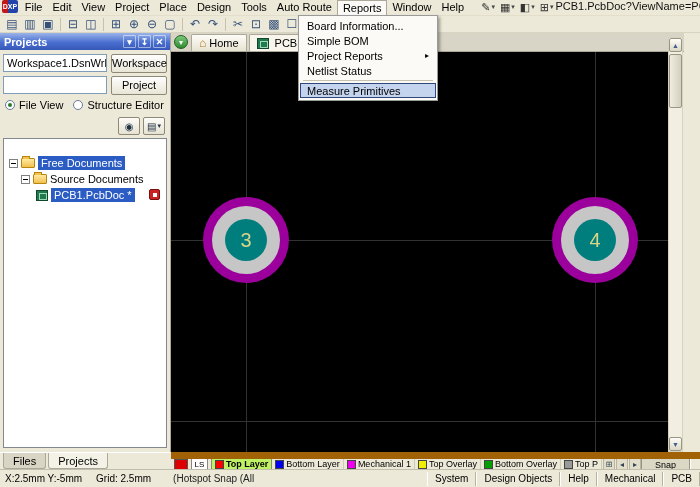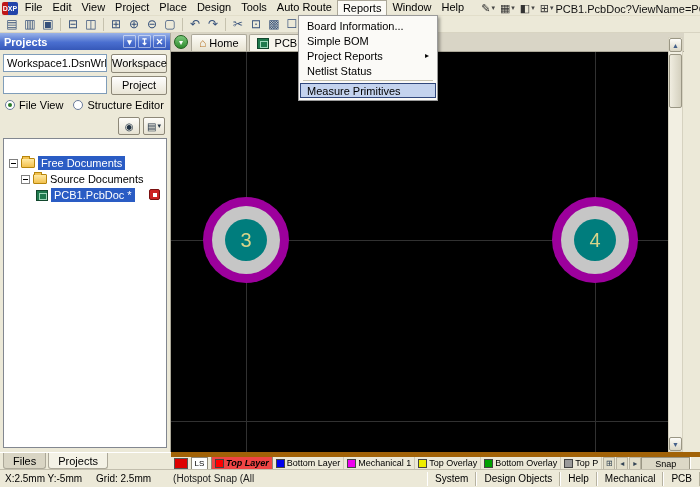--- a/index.html
+++ b/index.html
@@ -2,21 +2,21 @@
 <html><head>
 <meta charset="utf-8">
 <style>
   * { box-sizing: border-box; margin: 0; padding: 0; }
   body { width:700px; height:487px; overflow:hidden; background:#ece9d8;
          font-family:"Liberation Sans", sans-serif; font-size:11px; color:#000; }
   .screen { position:relative; width:700px; height:487px; background:#ece9d8; overflow:hidden; }
 
   
   .menubar { position:absolute; top:0; left:0; width:700px; height:16px;
-             display:flex; align-items:flex-end; background:#ece9d8; border-bottom:1px solid #e2deca; }
+             display:flex; align-items:flex-start; background:#ece9d8; border-bottom:1px solid #e2deca; }
   .dxp-logo { width:22px; height:13px; margin:0 2px; background:linear-gradient(90deg,#c01818 0 40%,#2244aa 40% 100%);
               color:#fff; font-size:7px; font-weight:bold; display:flex; align-items:center; justify-content:center; border-radius:2px; }
   .menu-item { padding:0 5px; height:15px; line-height:15px; white-space:nowrap; cursor:default; }
   .menu-item.open { background:#fbfaf6; border:1px solid #aca899; border-bottom:none; line-height:14px; }
   .qb { display:flex; align-items:center; margin-left:10px; gap:1px; }
   .qb-btn { display:flex; align-items:center; height:14px; padding:0 2px; color:#333; }
   .qb-btn .dd { font-size:7px; margin-left:1px; color:#444; }
   .win-title { margin-left:auto; padding-right:4px; white-space:nowrap; overflow:hidden; color:#111; }
 
   
@@ -94,27 +94,27 @@
   .vscroll { position:absolute; top:37px; left:668px; width:15px; height:415px;
              background:#f2efe2; border:1px solid #d6d2c0; }
   .sb-btn { position:absolute; left:0; width:13px; height:14px; background:linear-gradient(180deg,#fdfcf8,#dcd8c6);
             border:1px solid #9a9684; border-radius:2px; color:#44608a; font-size:7px;
             display:flex; align-items:center; justify-content:center; }
   .sb-thumb { position:absolute; left:0; top:16px; width:13px; height:54px;
               background:linear-gradient(90deg,#f0ede0,#d4d0be); border:1px solid #9a9684; border-radius:2px; }
 
   
   .layer-bar { position:absolute; top:452px; left:171px; width:529px; height:17px; background:#ece9d8;
-               display:flex; align-items:center; font-size:9px; border-top:5px solid #a16207; overflow:hidden; }
+               display:flex; align-items:center; font-size:9px; border-top:7px solid #a16207; overflow:hidden; }
   .cur-swatch { width:14px; height:11px; border:1px solid #555; margin:0 3px; flex:none; }
   .ls-btn { width:17px; height:13px; background:#fff; border:1px solid #8d8878; font-size:8px;
             display:flex; align-items:center; justify-content:center; margin-right:3px; flex:none; }
   .ltab { display:flex; align-items:center; height:15px; padding:0 3px; border-right:1px solid #cfcbb8; white-space:nowrap; }
   .ltab .sw { width:9px; height:9px; border:1px solid #444; margin-right:2px; flex:none; }
-  .ltab.active { background:#ef4444; border:1px solid #8d8878; font-weight:bold;font-style:italic; }
+  .ltab.active { background:#bef264; border:1px solid #8d8878; font-weight:bold; }
   .lnav { width:12px; height:13px; display:flex; align-items:center; justify-content:center;
           border:1px solid #b8b4a2; background:#e2deca; color:#345; font-size:8px; margin-left:1px; flex:none; }
   .lb-spacer { flex:1; }
   .lb-btn { padding:0 13px; height:13px; line-height:13px; border-left:1px solid #fff; border-right:1px solid #b6b2a0; white-space:nowrap; }
   .lb-btn.pressed { background:#dcd8c6; border:1px solid #9a9684; }
 
   
   .status-bar { position:absolute; top:469px; left:0; width:700px; height:18px; background:#ece9d8;
                 border-top:1px solid #c2bead; display:flex; align-items:center; font-size:10px; }
   .sb-coords { margin-left:5px; white-space:nowrap; }

